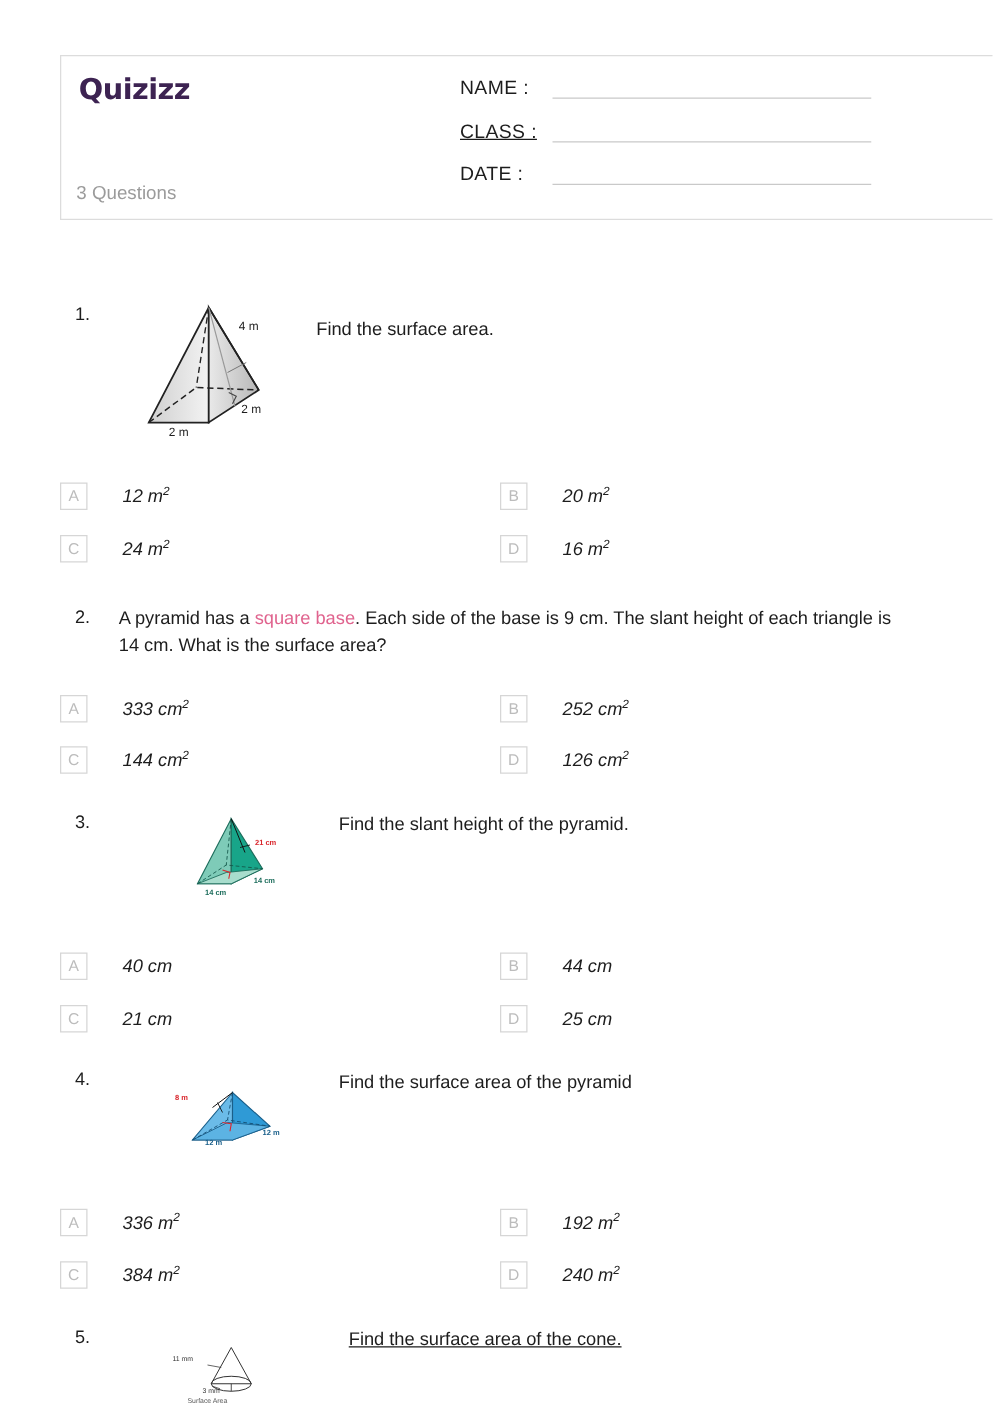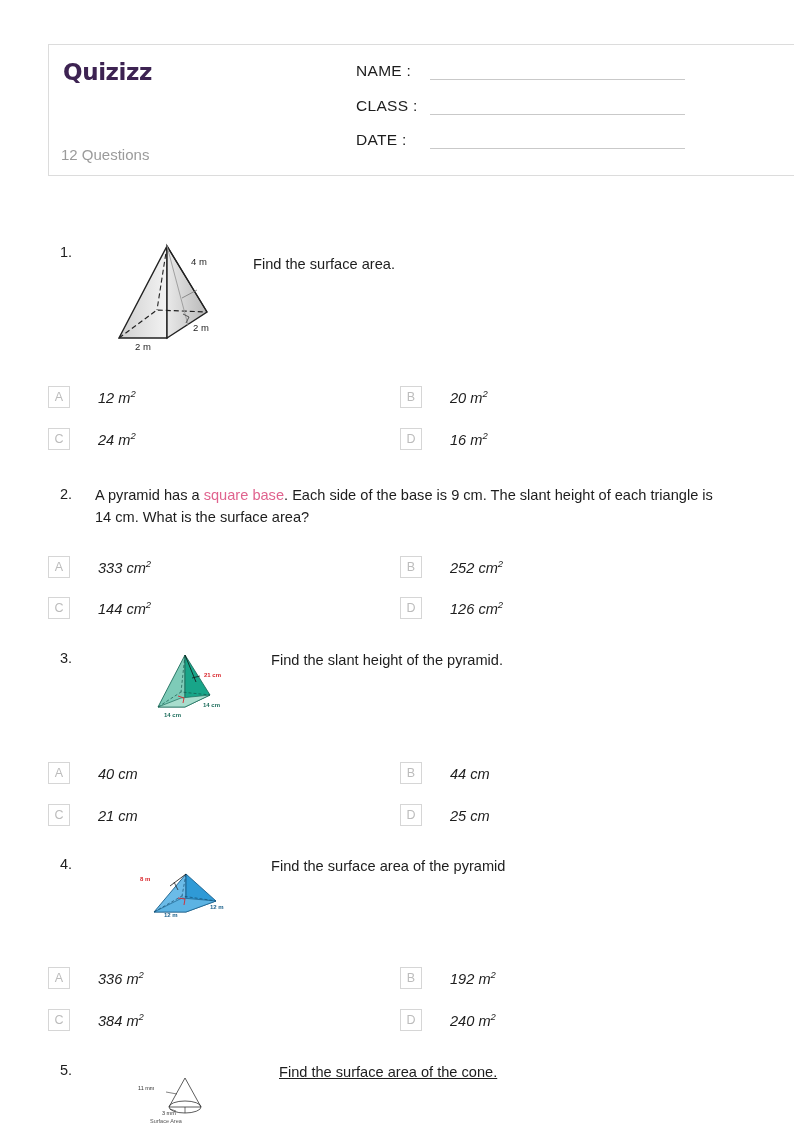--- a/index.html
+++ b/index.html
@@ -49,26 +49,26 @@
   }
   .worksheet-sub {
     position: absolute;
     left: 12px;
     top: 101px;
     font-size: 15px;
     color: #9b9b9b;
   }
   .field-row {
     position: absolute;
-    left: 356px;
+    left: 368px;
     display: flex;
-    align-items: center;
+    align-items: flex-start;
   }
   .field-row.r1 { top: 62px; }
-  .field-row.r2 { top: 97px; }
+  .field-row.r2 { top: 97px; text-decoration: underline; }
   .field-row.r3 { top: 131px; }
   .field-label {
     font-size: 15.5px;
     color: #1d1d1d;
     letter-spacing: 0.3px;
     white-space: nowrap;
     width: 74px;
     text-align: left;
   }
   .field-line {
@@ -130,21 +130,21 @@
     white-space: nowrap;
     font-family: "Liberation Sans", sans-serif;
   }
 </style>
 </head>
 <body>
 
 <div class="header-card">
   <div class="logo">Quizizz</div>
 
-  <div class="worksheet-sub">12 Questions</div>
+  <div class="worksheet-sub">3 Questions</div>
 </div>
 
 <div class="field-row r1">
   <span class="field-label">NAME :</span>
   <span class="field-line"></span>
 </div>
 <div class="field-row r2">
   <span class="field-label">CLASS :</span>
   <span class="field-line"></span>
 </div>

